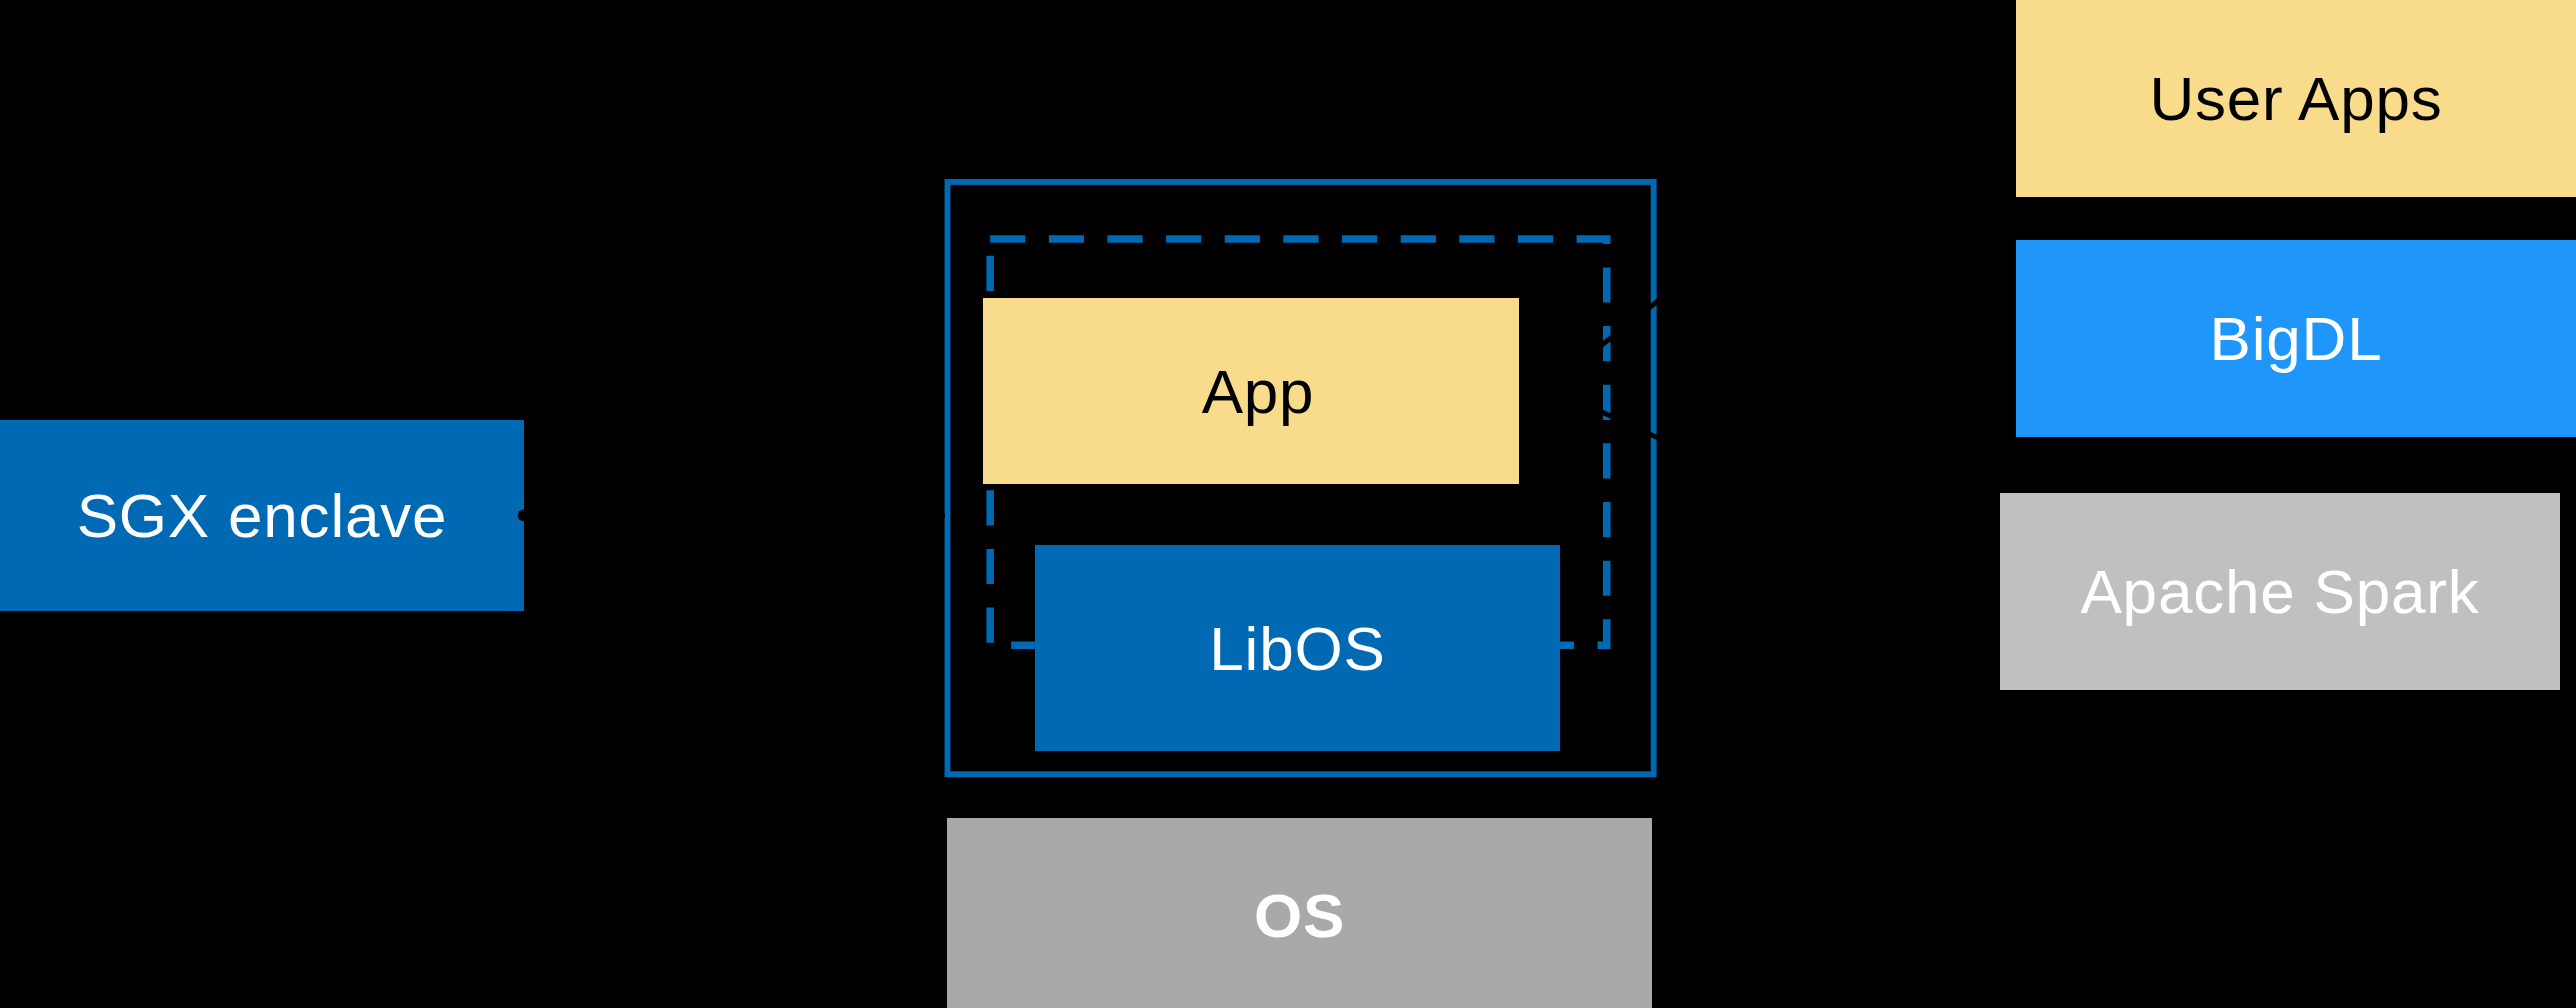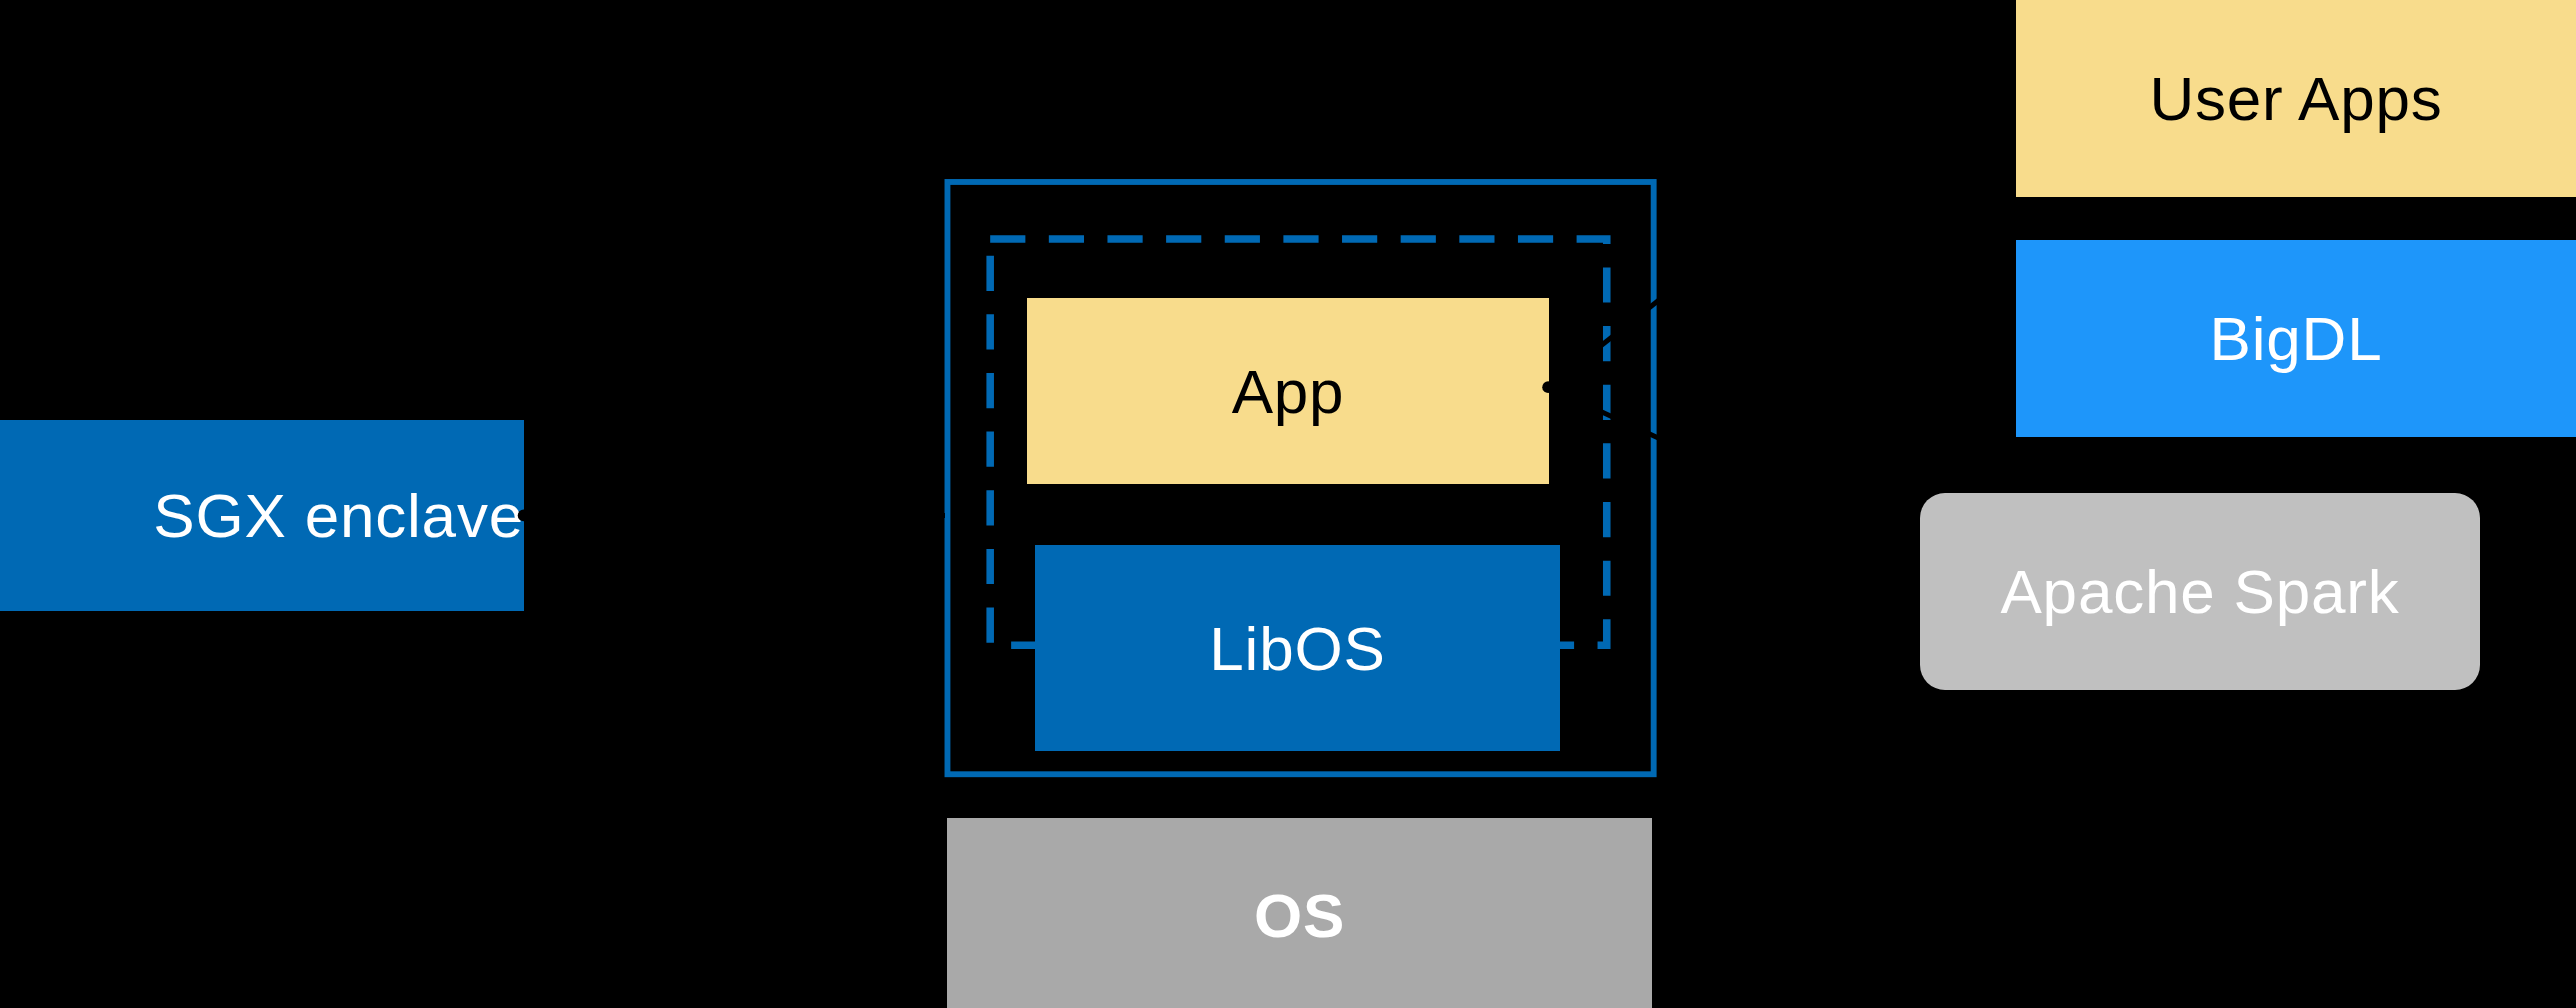--- a/index.html
+++ b/index.html
@@ -31,38 +31,38 @@
     align-items: center;
     justify-content: center;
     z-index: 2;
     font-size: 62px;
     letter-spacing: 0.8px;
     white-space: nowrap;
   }
   .box span { display: block; }
   
   .sgx        { left: 0px;    top: 420px; width: 524px; height: 191px; }
-  .app        { left: 1027px; top: 298px; width: 522px; height: 186px; }
+  .app        { left: 983px; top: 298px; width: 522px; height: 186px; padding-left: 14px; }
   .libos      { left: 1035px; top: 545px; width: 525px; height: 206px; }
   .os         { left: 947px; top: 818px; width: 705px; height: 194px; font-weight: bold; }
   .user-apps  { left: 2016px; top: 0px;   width: 560px; height: 197px; }
   .bigdl      { left: 2016px; top: 240px; width: 560px; height: 197px; }
-  .spark      { left: 1920px; top: 493px; width: 560px; height: 197px; border-radius: 25px; }
+  .spark      { left: 2000px; top: 493px; width: 560px; height: 197px; }
 </style>
 </head>
 <body style="background: rgb(0, 0, 0);">
 
 <div class="stage">
 
   <svg class="overlay borders" width="2576" height="1009" viewBox="0 0 3075 1204">
     <rect x="1182" y="285" width="736" height="485" fill="none" stroke-width="9" stroke-dasharray="42 28" stroke="#0069b4"></rect>
     <rect x="1131" y="217" width="843" height="707" fill="none" stroke-width="7" stroke="#0069b4"></rect>
   </svg>
 
-  <div class="box sgx" style="background: rgb(0, 105, 180); color: rgb(255, 255, 255); justify-content: flex-end;">
+  <div class="box sgx" style="background: rgb(0, 105, 180); color: rgb(255, 255, 255);">
     <span>SGX enclave</span>
   </div>
 
   <div class="box app" style="background: rgb(248, 220, 140); color: rgb(0, 0, 0);">
     <span>App</span>
   </div>
 
   <div class="box libos" style="background: rgb(0, 105, 180); color: rgb(255, 255, 255);">
     <span>LibOS</span>
   </div>

